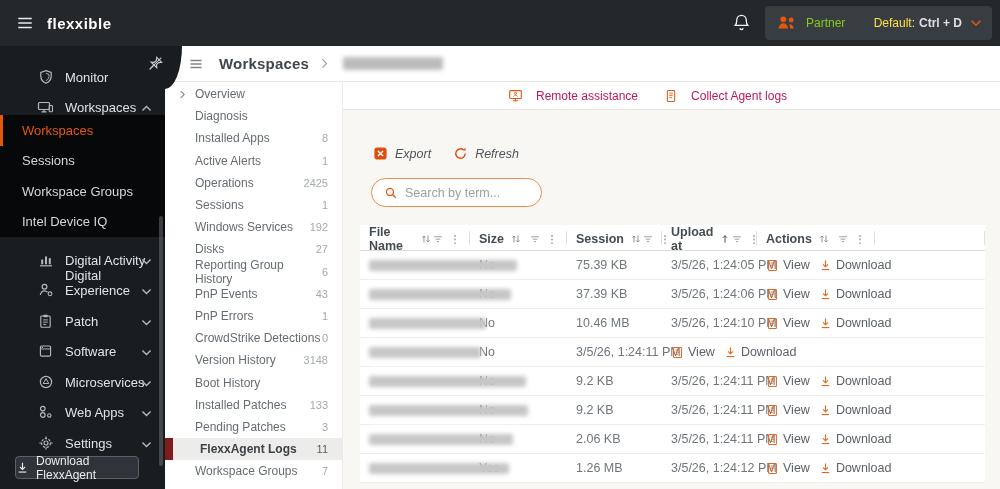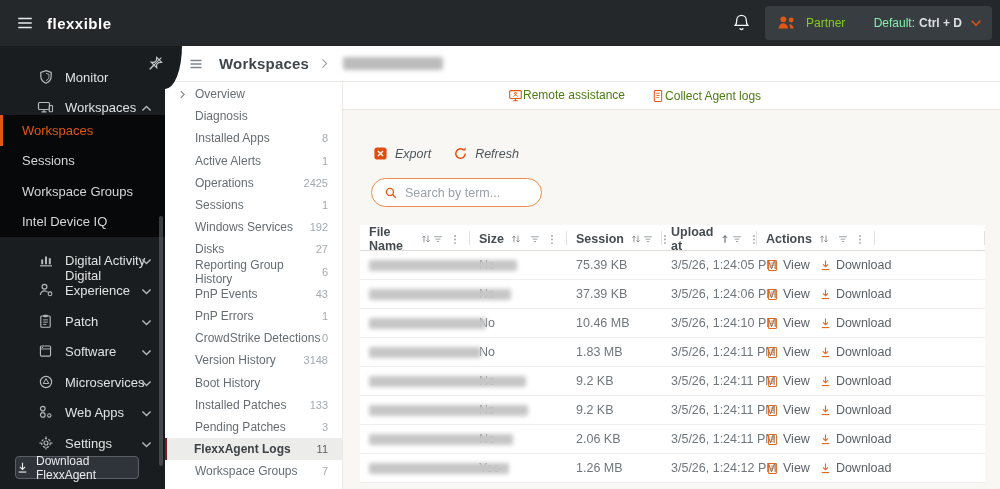--- a/index.html
+++ b/index.html
@@ -8,21 +8,21 @@
   .icon svg { display:block; }
 
   
   .topbar { position:absolute; left:0; top:0; width:1000px; height:46px; background:#24282b; display:flex; align-items:center; z-index:30; }
   .tb-burger { margin-left:16px; color:#e8eaeb; cursor:pointer; }
   .tb-logo { margin-left:13px; color:#fff; font-size:15px; font-weight:700; letter-spacing:.5px; }
   .tb-bell { position:absolute; left:732px; top:13px; color:#f2f3f4; }
   .tb-account { position:absolute; left:765px; top:6px; width:227px; height:34px; background:#383d42; border-radius:4px; display:flex; align-items:center; cursor:pointer; }
   .tb-people { margin-left:11px; color:#e4570f; }
   .tb-partner { margin-left:8px; color:#84cc16; font-size:12px; }
-  .tb-default { margin-left:auto; color:#86efac; font-size:12px; }
+  .tb-default { margin-left:auto; color:#fde047; font-size:12px; }
   .tb-shortcut { color:#dde0e2; font-weight:700; font-size:12px; margin-left:4px; }
   .tb-chev { margin:0 9px 0 7px; color:#e4570f; }
 
   
   .sidebar { position:absolute; left:0; top:46px; width:165px; height:443px; background:#1a1d20; padding-top:8px; z-index:20; }
   .side-item { height:30.5px; display:flex; align-items:flex-end; padding-left:14px; position:relative; cursor:pointer;margin-left:23px; }
   .side-item .icon { color:#b4b8bb; width:17px; }
   .side-label { margin-left:11px; color:#e0e2e3; font-size:13px; }
   .side-chev { position:absolute; right:10px; color:#d3550e; }
   .submenu { background:#070809; }
@@ -38,27 +38,27 @@
   .crumb-burger { margin-left:23px; color:#7d848a; cursor:pointer; }
   .crumb-title { margin-left:15px; color:#3f474c; font-size:15px; font-weight:600; letter-spacing:.2px; cursor:pointer; }
   .crumb-sep { margin-left:9px; color:#9aa1a6; }
   .crumb-blur { margin-left:12px; height:13px; background:#bcbcbc; border-radius:2px; filter:blur(2px); }
 
   
   .secnav { position:absolute; left:165px; top:82px; width:178px; height:407px; background:#fff; border-right:1px solid #eceae7; padding-top:1px; z-index:5; }
   .secnav-item { height:22.2px; display:flex; align-items:center; padding:0 14px 0 30px; font-size:12px; color:#666d72; position:relative; cursor:pointer; }
   .secnav-item .chev { position:absolute; left:12px; color:#7d848a; }
   .secnav-count { margin-left:auto; color:#a4aaae; font-size:11px; }
-  .secnav-item.selected { background:#ececea; border-left:2px solid #7f1d1d; padding-left:27px; color:#3c4246; font-weight:700; }
+  .secnav-item.selected { background:#ececea; border-left:8px solid #7f1d1d; padding-left:27px; color:#3c4246; font-weight:700; }
   .secnav-item.selected .secnav-count { color:#5a6165; font-weight:400; }
 
   
   .main { position:absolute; left:343px; top:82px; width:657px; height:407px; background:#f8f7f4; }
   .actions-bar { height:28px; background:#fff; border-bottom:1px solid #e9e7e4; display:flex; align-items:center; gap:26px; padding-left:165px; }
-  .pg-action { display:flex; align-items:flex-start; gap:0; color:#4d7c0f; font-size:12px; cursor:pointer; }
+  .pg-action { display:flex; align-items:center; gap:13px; color:#be185d; font-size:12px; cursor:pointer; }
   .pg-action .icon { color:#e4570f; }
   .export-row { position:absolute; left:30px; top:64px; display:flex; gap:22px;font-style:italic; }
   .tool-btn { display:flex; align-items:center; gap:7px; color:#4c545a; font-size:12.5px; cursor:pointer; }
   .tool-btn .icon { color:#df4c10; }
   .search-box { position:absolute; left:28px; top:96px; width:171px; height:29px; background:#fff; border:1.5px solid #ef8b4b; border-radius:15px; display:flex; align-items:center; padding-left:12px; gap:7px; }
   .search-box .icon { color:#e4570f; }
   .search-box input { border:none; outline:none; width:120px; font-size:12.5px; color:#3c4246; font-family:"Liberation Sans",sans-serif; background:transparent; }
   .search-box input::placeholder { color:#9aa1a7; }
 
   .table { position:absolute; left:17px; right:15px; top:143px; background:#fff; }
@@ -621,21 +621,20 @@
               <span>Download</span>
             </span>
           </div>
           <div class="td"></div>
         </div>
         <div class="t-row">
           <div class="td">
             <span class="redact" style="width: 112px;"></span>
           </div>
           <div class="td">No</div>
-          <div class="td">1.83 MB</div>
           <div class="td">3/5/26, 1:24:11 PM</div>
           <div class="td td-actions">
             <span class="lnk">
               <span class="icon">
                 <svg width="13" height="13" viewBox="0 0 16 16">
                   <rect x="3.2" y="1.8" width="9.6" height="12.4" rx="1" fill="none" stroke="currentColor" stroke-width="1.3"></rect>
                   <path d="M5.8 5h4.4M5.8 7.6h4.4M5.8 10.2h2.8" stroke="currentColor" stroke-width="1.1"></path>
                 </svg>
               </span>
               <span>View</span>

